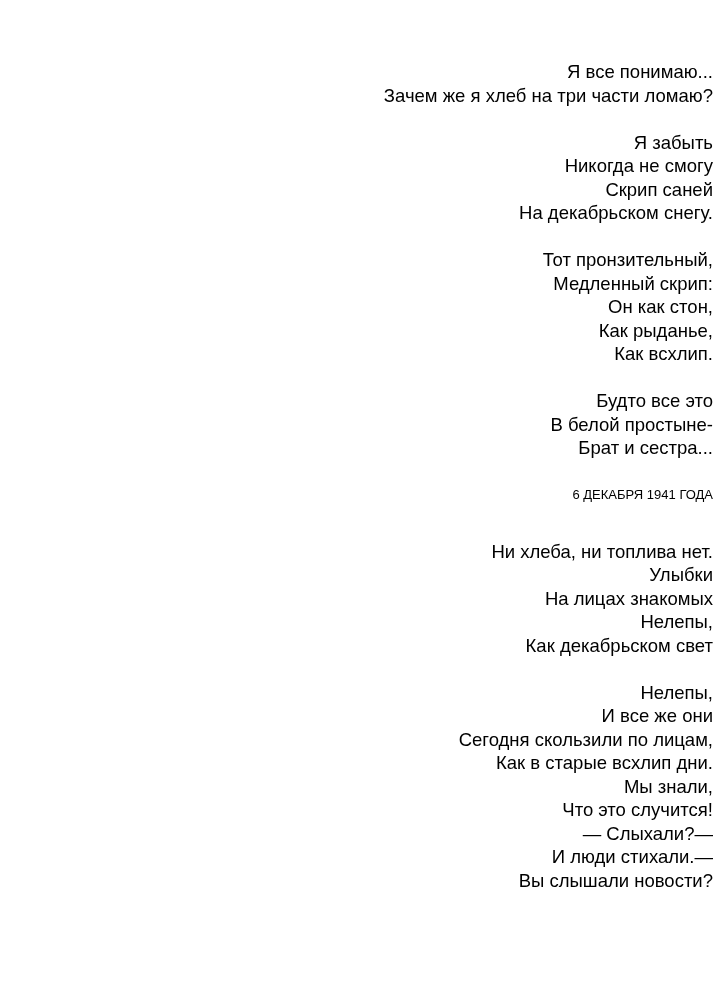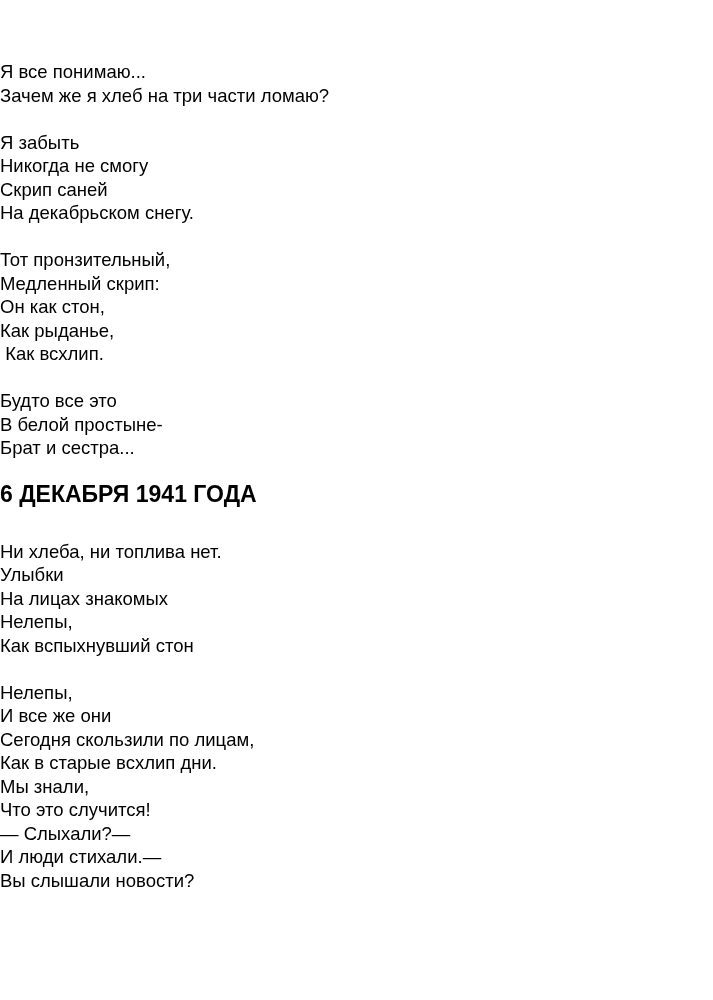--- a/index.html
+++ b/index.html
@@ -1,23 +1,23 @@
 <!DOCTYPE html>
 <html><head>
   <meta charset="utf-8">
   <style>
     html, body { margin: 0; padding: 0; background: #ffffff; }
     body {
       width: 713px; height: 1000px; overflow: hidden; position: relative;
       font-family: "Liberation Sans", sans-serif; color: #000;
     }
-    .page { position: absolute; left: 0; top: 60px; width: 713px; text-align: left; }
+    .page { position: absolute; left: 0; top: 60px; width: 713px; text-align: right; }
     .stanza { margin: 0 0 23.5px 0; }
     .line { font-size: 18.5px; line-height: 23.5px; height: 23.5px; white-space: pre; }
-    .title { font-size: 23px; font-weight: bold; line-height: 23.5px; margin: 14px 0 33px 0; }
+    .title { font-size: 13px; font-weight: normal; line-height: 23.5px; margin: 14px 0 33px 0; }
   </style>
 </head>
 <body>
 
 <div class="page">
   <div class="stanza">
     <div class="line">Я все понимаю...</div>
     <div class="line">Зачем же я хлеб на три части ломаю?</div>
   </div>
   <div class="stanza">
@@ -39,21 +39,21 @@
     <div class="line">Брат и сестра...</div>
   </div>
 
   <div class="title">6 ДЕКАБРЯ 1941 ГОДА</div>
 
   <div class="stanza">
     <div class="line">Ни хлеба, ни топлива нет.</div>
     <div class="line">Улыбки</div>
     <div class="line">На лицах знакомых</div>
     <div class="line">Нелепы,</div>
-    <div class="line">Как вспыхнувший стон</div>
+    <div class="line">Как декабрьском свет</div>
   </div>
   <div class="stanza">
     <div class="line">Нелепы,</div>
     <div class="line">И все же они</div>
     <div class="line">Сегодня скользили по лицам,</div>
     <div class="line">Как в старые всхлип дни.</div>
     <div class="line">Мы знали,</div>
     <div class="line">Что это случится!</div>
     <div class="line">— Слыхали?—</div>
     <div class="line">И люди стихали.—</div>

